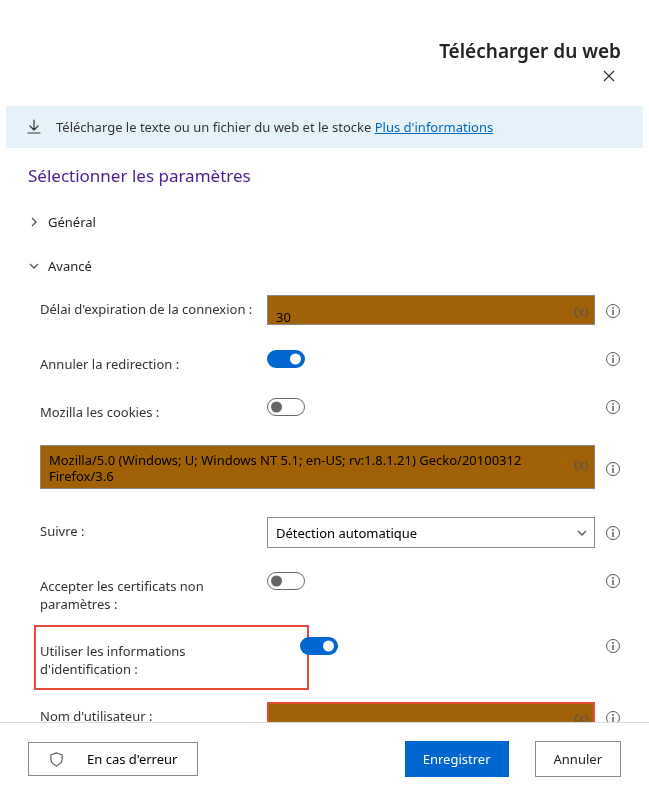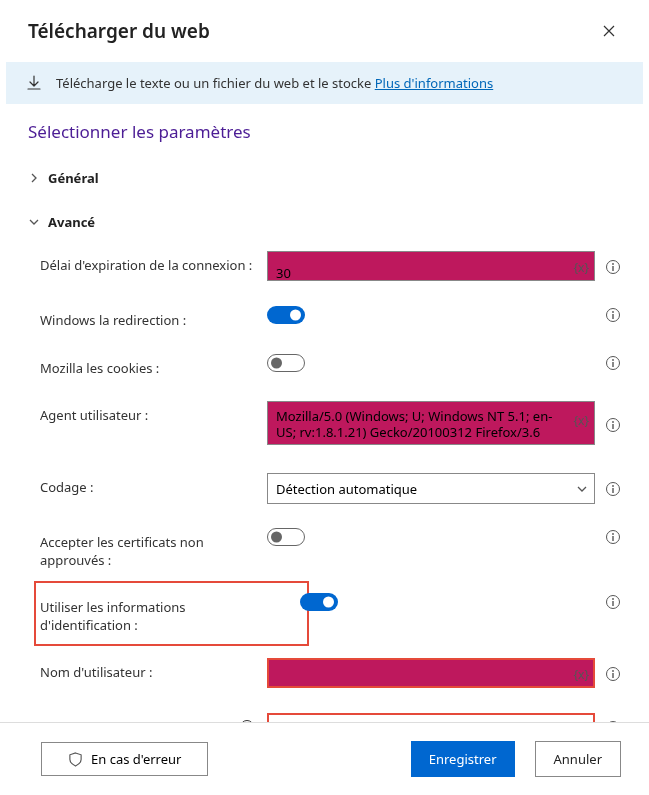--- a/index.html
+++ b/index.html
@@ -1,44 +1,44 @@
 <!DOCTYPE html>
 <html><head>
 <meta charset="utf-8">
 <style>
 * { box-sizing: border-box; margin: 0; padding: 0; font-family: "Segoe UI", system-ui, -apple-system, sans-serif; }
 body { width: 649px; height: 795px; background: #fff; font-size: 13px; color: #1a1a1a; position: relative; }
 
 .dialog { width: 100%; height: 100%; display: flex; flex-direction: column; }
-.titlebar { padding: 18px 28px 14px 28px; display: flex; align-items: center; justify-content: space-between; }
+.titlebar { padding: 38px 28px 14px 28px; display: flex; align-items: flex-end; justify-content: space-between; flex-direction: column; }
 .titlebar h1 { font-size: 19px; font-weight: 600; color: #222; }
 .close-btn { width: 24px; height: 24px; display: flex; align-items: center; justify-content: center; cursor: pointer; background: transparent; border: none; }
 .close-btn svg { width: 12px; height: 12px; }
 
 .banner { margin: 4px 6px 16px 6px; background: #e6f2fa; padding: 12px 20px; display: flex; align-items: center; gap: 14px; text-align: right; }
 .banner .dl-icon { width: 16px; height: 16px; flex-shrink: 0; }
 .banner .msg { font-size: 13px; color: #333; }
 .banner a { color: #0067b8; text-decoration: underline; cursor: pointer; }
 
 .content { flex: 1; padding: 0 28px; overflow-y: auto; }
 .subtitle { font-size: 17px; font-weight: 400; color: #4c1d95; margin-bottom: 18px; }
 
 .section-row { display: flex; align-items: center; gap: 8px; padding: 8px 0; cursor: pointer; }
 .section-row .chev { width: 12px; height: 12px; display: flex; align-items: center; justify-content: center; }
-.section-row .sec-label { font-weight: 700; font-size: 13px; color: #222; }
+.section-row .sec-label { font-weight: 400; font-size: 13px; color: #222; }
 
 .fields { padding-left: 12px; }
 
 .field-row { display: flex; align-items: flex-start; padding: 12px 0; gap: 12px; }
 .field-label { width: 215px; flex-shrink: 0; font-size: 13px; color: #333; padding-top: 6px; line-height: 1.35; }
 .field-control { flex: 1; display: flex; align-items: center; gap: 10px; }
 .info-icon { width: 16px; height: 16px; flex-shrink: 0; cursor: pointer; }
 
 .txtwrap { position: relative; flex: 1; }
-.txt { width: 100%; height: 30px; border: 1px solid #888; padding: 18px 28px 4px 8px; font-size: 13px; background: #be185d; }
+.txt { width: 100%; height: 30px; border: 1px solid #888; padding: 18px 28px 4px 8px; font-size: 13px; background: #a16207; }
 .txt.tall { height: 44px; padding-top: 6px; resize: none; font-family: inherit; line-height: 1.25; }
 .fx { position: absolute; right: 6px; top: 50%; transform: translateY(-50%); font-size: 12px; color: #555; cursor: pointer; user-select: none; }
 .fx.taller { top: 11px; transform: none; }
 
 .sel { width: 100%; height: 31px; border: 1px solid #888; padding: 4px 26px 4px 8px; font-size: 13px; background: #fff; appearance: none; position: relative; }
 .selwrap { position: relative; flex: 1; }
 .selwrap .caret { position: absolute; right: 8px; top: 50%; transform: translateY(-50%); pointer-events: none; }
 
 .toggle { width: 38px; height: 18px; border-radius: 9px; position: relative; cursor: pointer; }
 .toggle.on { background: #0067d0; }
@@ -48,22 +48,22 @@
 .toggle.off .knob { background: #666; left: 3px; }
 .hl-box { border: 2px solid #e54a3a; }
 .row-hl { position: relative; gap: 45px; }
 .row-hl::before { content:""; position:absolute; left:-6px; top:0; right:312px; bottom:0; border:2px solid #e54a3a; pointer-events:none; }
 
 .pw-row .pw-control { display:flex; flex:1; }
 .pw-prefix { width:48px; height:30px; border:1px solid #e54a3a; border-right:none; display:flex; align-items:center; justify-content:center; gap:3px; background:#fff; border-width:2px; }
 .pw-input { flex:1; height:30px; border:2px solid #e54a3a; border-left:none; padding:0 8px; font-size:13px; }
 
 .footer { border-top:1px solid #ddd; padding:18px 28px; display:flex; align-items:center; justify-content:space-between; }
-.err-btn { display:flex; align-items:center; gap:8px; border:1px solid #888; background:#fff; padding:7px 26px; font-size:13px; cursor:pointer;margin-left:13px; }
-.footer-right { display:flex; gap:20px; }
+.err-btn { display:flex; align-items:center; gap:23px; border:1px solid #888; background:#fff; padding:7px 20px; font-size:13px; cursor:pointer; }
+.footer-right { display:flex; gap:26px; }
 .btn-primary { background:#0067d0; color:#fff; border:none; padding:8px 18px; font-size:13px; cursor:pointer; }
 .btn-secondary { background:#fff; border:1px solid #888; padding:8px 18px; font-size:13px; cursor:pointer; color:#222; }
 
 .warn-icon { width:16px; height:16px; cursor:pointer; flex-shrink:0; margin-top:6px; }
 
 .label-with-warn { display:flex; align-items:flex-start; justify-content:space-between; width:215px; flex-shrink:0; gap:6px; }
 .label-with-warn .lbl { flex:1; padding-top:6px; font-size:13px; color:#333; }
 
 .toggle-area { flex:1; display:flex; align-items:center; }
 </style>
@@ -122,21 +122,21 @@
           </div>
           <svg class="info-icon" viewBox="0 0 16 16">
               <circle cx="8" cy="8" r="6.5" stroke="#555" fill="none"></circle>
               <circle cx="8" cy="5" r="0.9" fill="#555"></circle>
               <rect x="7.3" y="7" width="1.4" height="5" fill="#555"></rect>
             </svg>
         </div>
       </div>
 
       <div class="field-row">
-        <div class="field-label">Windows la redirection :</div>
+        <div class="field-label">Annuler la redirection :</div>
         <div class="field-control">
           <div class="toggle-area">
             <div class="toggle on">
                 <div class="knob"></div>
               </div>
           </div>
           <svg class="info-icon" viewBox="0 0 16 16">
               <circle cx="8" cy="8" r="6.5" stroke="#555" fill="none"></circle>
               <circle cx="8" cy="5" r="0.9" fill="#555"></circle>
               <rect x="7.3" y="7" width="1.4" height="5" fill="#555"></rect>
@@ -154,55 +154,54 @@
           </div>
           <svg class="info-icon" viewBox="0 0 16 16">
               <circle cx="8" cy="8" r="6.5" stroke="#555" fill="none"></circle>
               <circle cx="8" cy="5" r="0.9" fill="#555"></circle>
               <rect x="7.3" y="7" width="1.4" height="5" fill="#555"></rect>
             </svg>
         </div>
       </div>
 
       <div class="field-row">
-        <div class="field-label">Agent utilisateur :</div>
         <div class="field-control">
           <div class="txtwrap">
             <textarea class="txt tall" style="">Mozilla/5.0 (Windows; U; Windows NT 5.1; en-US; rv:1.8.1.21) Gecko/20100312 Firefox/3.6</textarea>
             <span class="fx taller">{x}</span>
           </div>
           <svg class="info-icon" viewBox="0 0 16 16">
               <circle cx="8" cy="8" r="6.5" stroke="#555" fill="none"></circle>
               <circle cx="8" cy="5" r="0.9" fill="#555"></circle>
               <rect x="7.3" y="7" width="1.4" height="5" fill="#555"></rect>
             </svg>
         </div>
       </div>
 
       <div class="field-row">
-        <div class="field-label">Codage :</div>
+        <div class="field-label">Suivre :</div>
         <div class="field-control">
           <div class="selwrap">
             <select class="sel">
               <option>Détection automatique</option>
             </select>
             <svg class="caret" width="10" height="8" viewBox="0 0 10 8">
                 <path d="M1 2 L5 6 L9 2" stroke="#555" stroke-width="1.3" fill="none"></path>
               </svg>
           </div>
           <svg class="info-icon" viewBox="0 0 16 16">
               <circle cx="8" cy="8" r="6.5" stroke="#555" fill="none"></circle>
               <circle cx="8" cy="5" r="0.9" fill="#555"></circle>
               <rect x="7.3" y="7" width="1.4" height="5" fill="#555"></rect>
             </svg>
         </div>
       </div>
 
       <div class="field-row">
-        <div class="field-label">Accepter les certificats non approuvés :</div>
+        <div class="field-label">Accepter les certificats non paramètres :</div>
         <div class="field-control">
           <div class="toggle-area">
             <div class="toggle off">
                 <div class="knob"></div>
               </div>
           </div>
           <svg class="info-icon" viewBox="0 0 16 16">
               <circle cx="8" cy="8" r="6.5" stroke="#555" fill="none"></circle>
               <circle cx="8" cy="5" r="0.9" fill="#555"></circle>
               <rect x="7.3" y="7" width="1.4" height="5" fill="#555"></rect>

